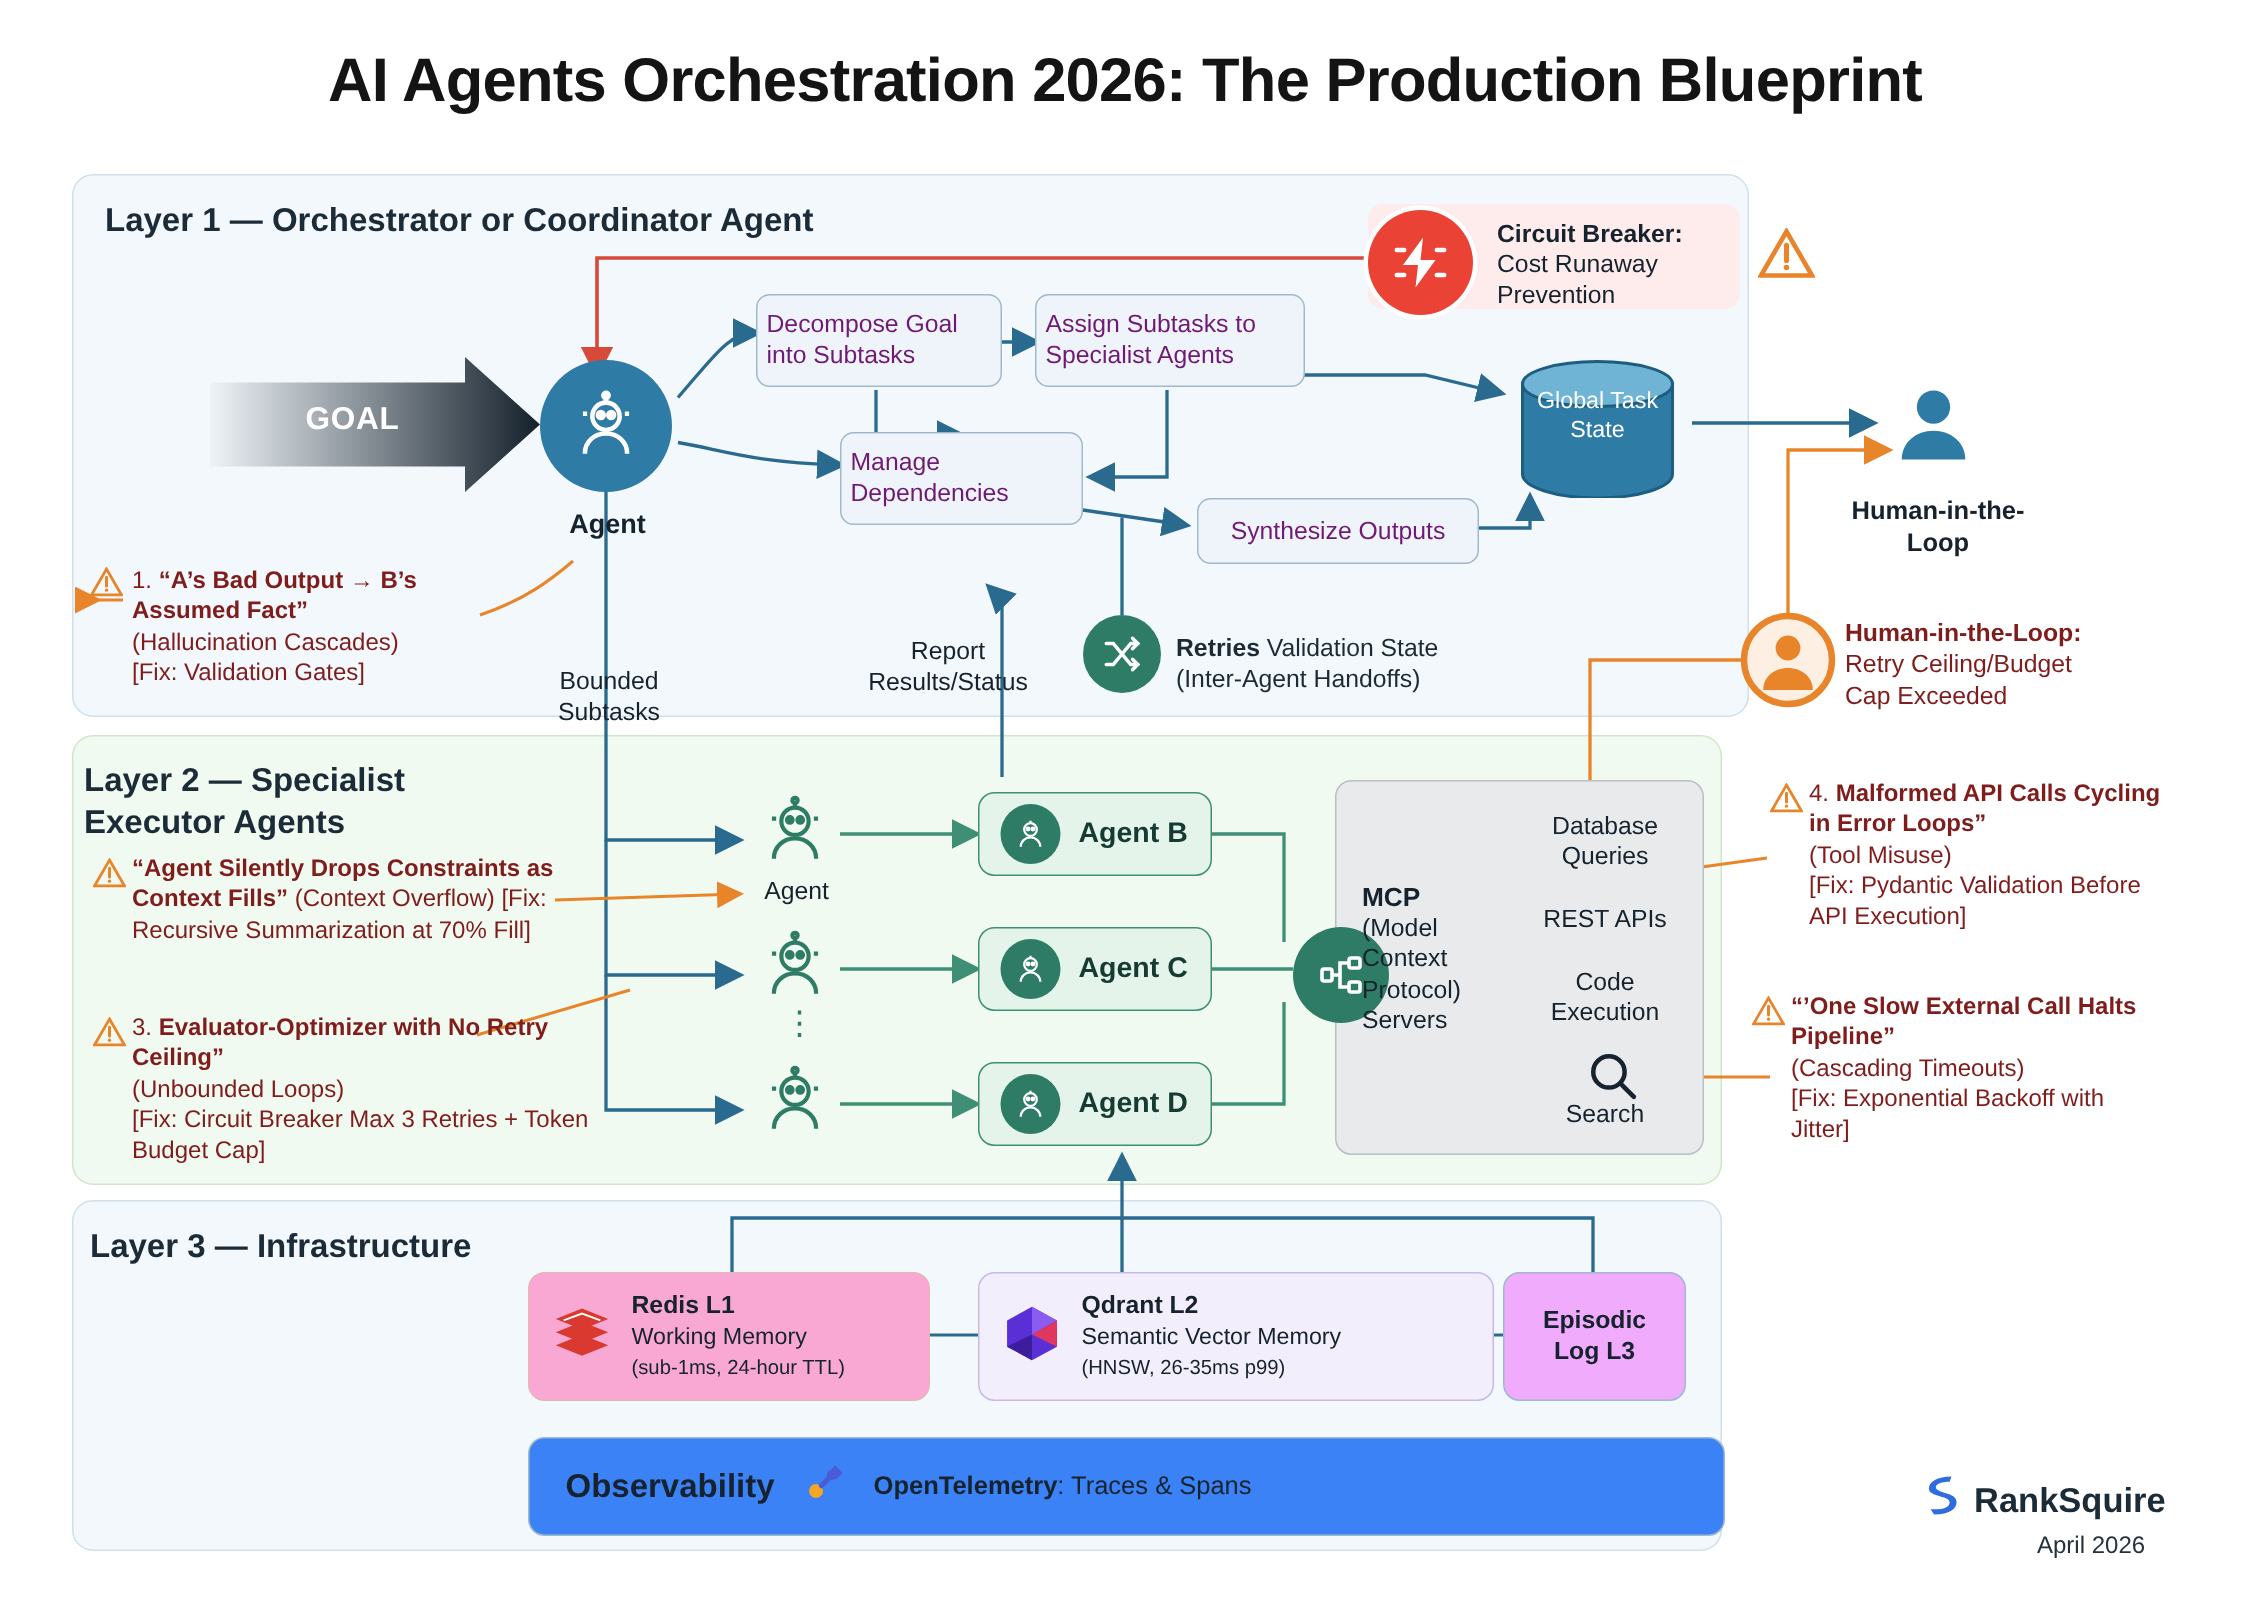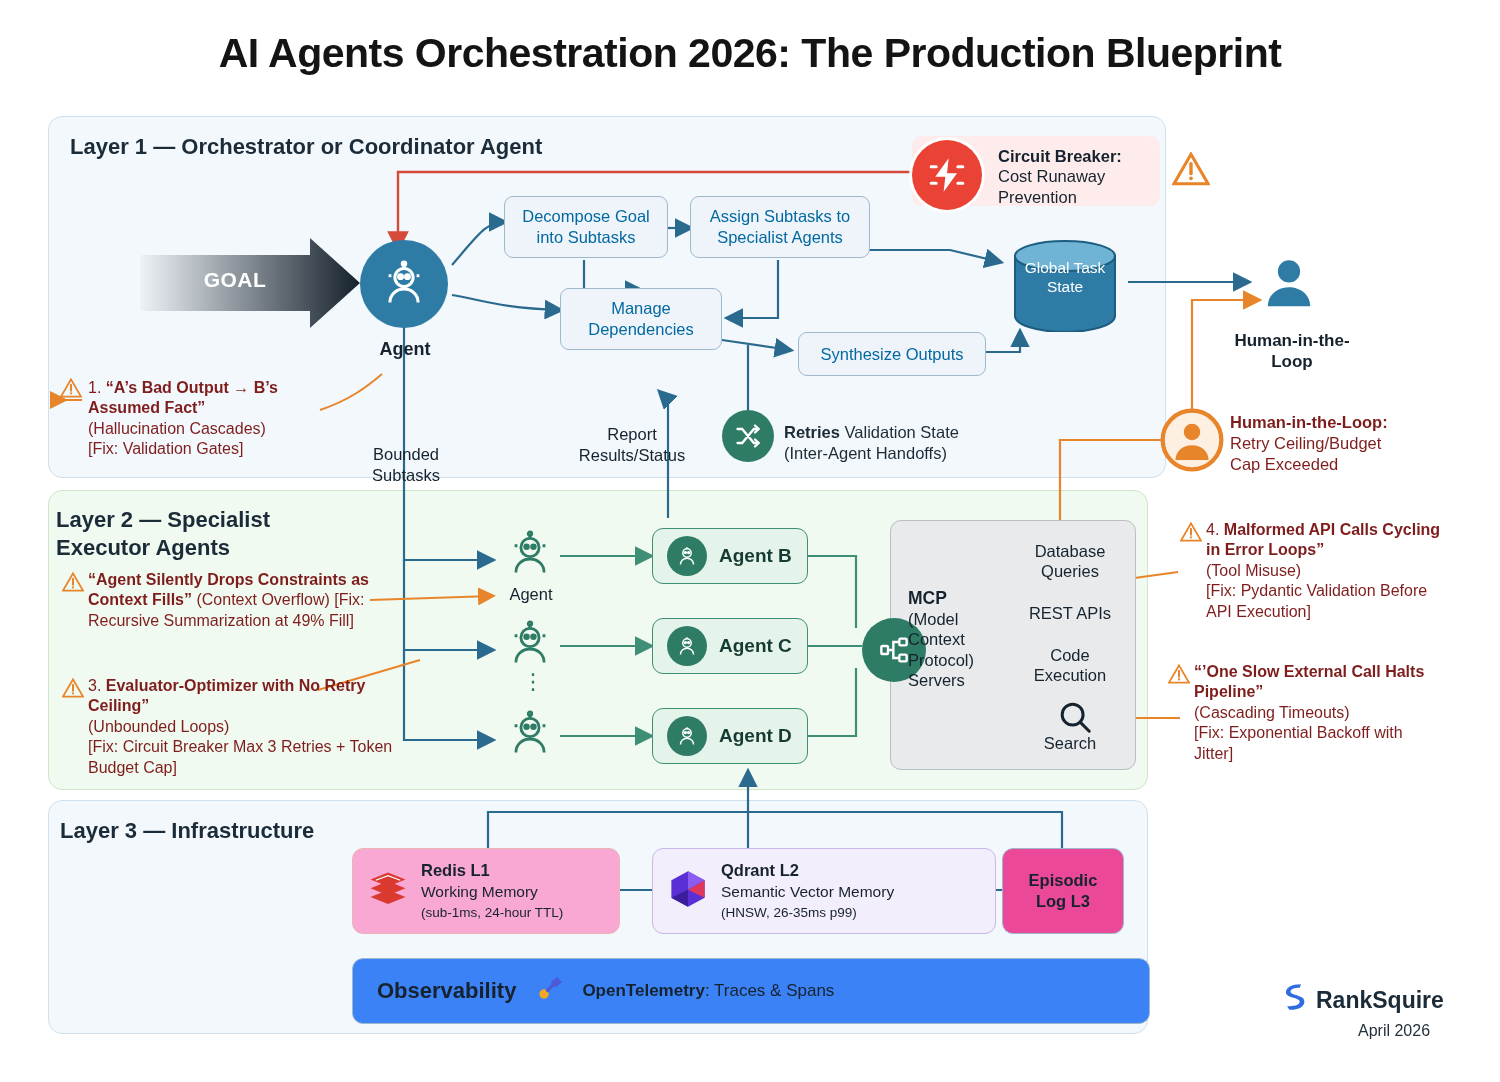--- a/index.html
+++ b/index.html
@@ -62,24 +62,23 @@
   }
   #layer1-title { left: 70px; top: 134px; }
   #layer2-title { left: 56px; top: 506px; width: 300px; line-height: 1.25; }
   #layer3-title { left: 60px; top: 818px; }
 
   
   .proc-box {
     background: #eef4fa;
     border: 1px solid #9fb9cc;
     border-radius: 9px;
-    text-align: center;
     font-size: 16.5px;
     line-height: 1.25;
-    color: #0369a1;
+    color: #701a75;
     display: flex;
     align-items: center;
     justify-content: center;
     padding: 4px 6px;
     box-sizing: border-box;
   }
 
   .agent-box {
     background: #e4f4ea;
     border: 1.5px solid #3f8f76;
@@ -131,21 +130,21 @@
   #redis-box {
     left: 352px; top: 848px; width: 268px; height: 86px;
     background: #f9a8d4; border: 1px solid #e8b6b2;
   }
   #qdrant-box {
     left: 652px; top: 848px; width: 344px; height: 86px;
     background: #f3eefc; border: 1px solid #c9b8e8;
   }
   #episodic-box {
     left: 1002px; top: 848px; width: 122px; height: 86px;
-    background: #ec4899; border: 1px solid #9fb9cc;
+    background: #f0abfc; border: 1px solid #9fb9cc;
     justify-content: center;
   }
   .mem-text { font-size: 15.5px; line-height: 1.3; color: #16232e; }
   .mem-text b { font-size: 16.5px; }
   .mem-text .small { font-size: 13.5px; }
 
   #observability-box {
     left: 352px; top: 958px; width: 772px; height: 64px;
     background: #3b82f6; border: 1px solid #9fb9cc;
     border-radius: 11px;
@@ -495,21 +494,21 @@
 
   <div class="abs warn-icon" style="left:62px;top:572px;">
     <svg width="22" height="20" viewBox="0 0 24 22">
         <path d="M12 1.5 L23 20.5 H1 Z" fill="none" stroke="#e8852a" stroke-width="2"></path>
         <path d="M12 7.5v6.5" stroke="#e8852a" stroke-width="2.2" stroke-linecap="round"></path>
         <circle cx="12" cy="17" r="1.2" fill="#e8852a"></circle>
       </svg>
   </div>
   <div class="abs warn" style="left:88px;top:570px;width:312px;font-size:16px;">
     <b>“Agent Silently Drops Constraints as Context Fills”</b>
-    <span>(Context Overflow) [Fix: Recursive Summarization at 49% Fill]</span>
+    <span>(Context Overflow) [Fix: Recursive Summarization at 70% Fill]</span>
   </div>
 
   <div class="abs warn-icon" style="left:62px;top:678px;">
     <svg width="22" height="20" viewBox="0 0 24 22">
         <path d="M12 1.5 L23 20.5 H1 Z" fill="none" stroke="#e8852a" stroke-width="2"></path>
         <path d="M12 7.5v6.5" stroke="#e8852a" stroke-width="2.2" stroke-linecap="round"></path>
         <circle cx="12" cy="17" r="1.2" fill="#e8852a"></circle>
       </svg>
   </div>
   <div class="abs warn" style="left:88px;top:676px;width:318px;font-size:16px;">

